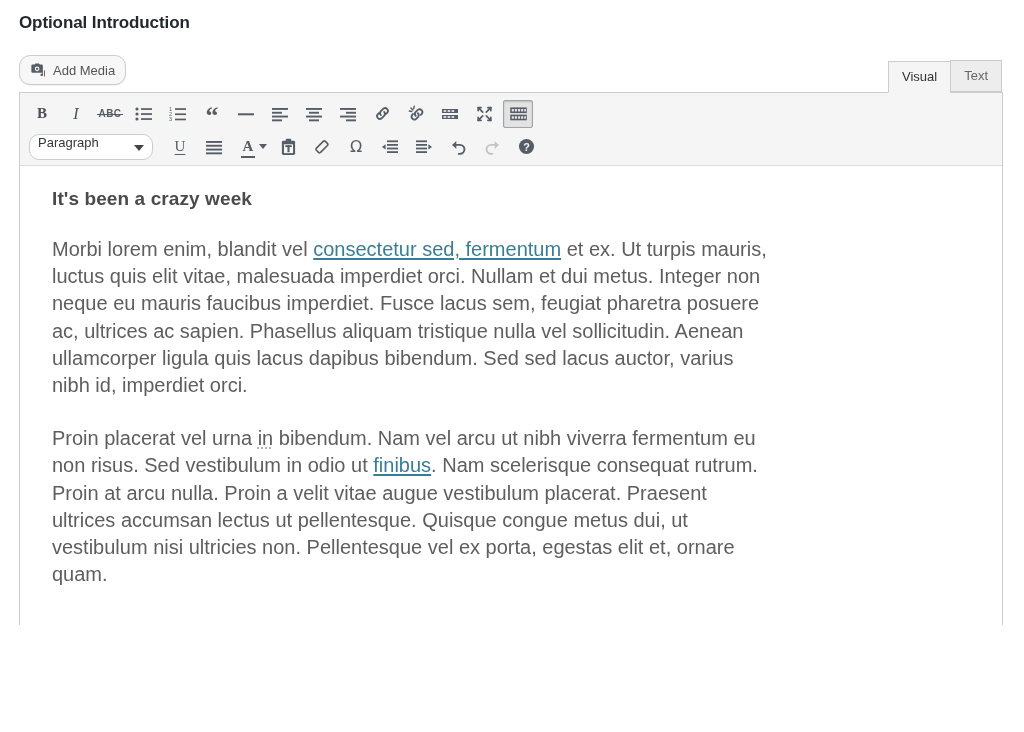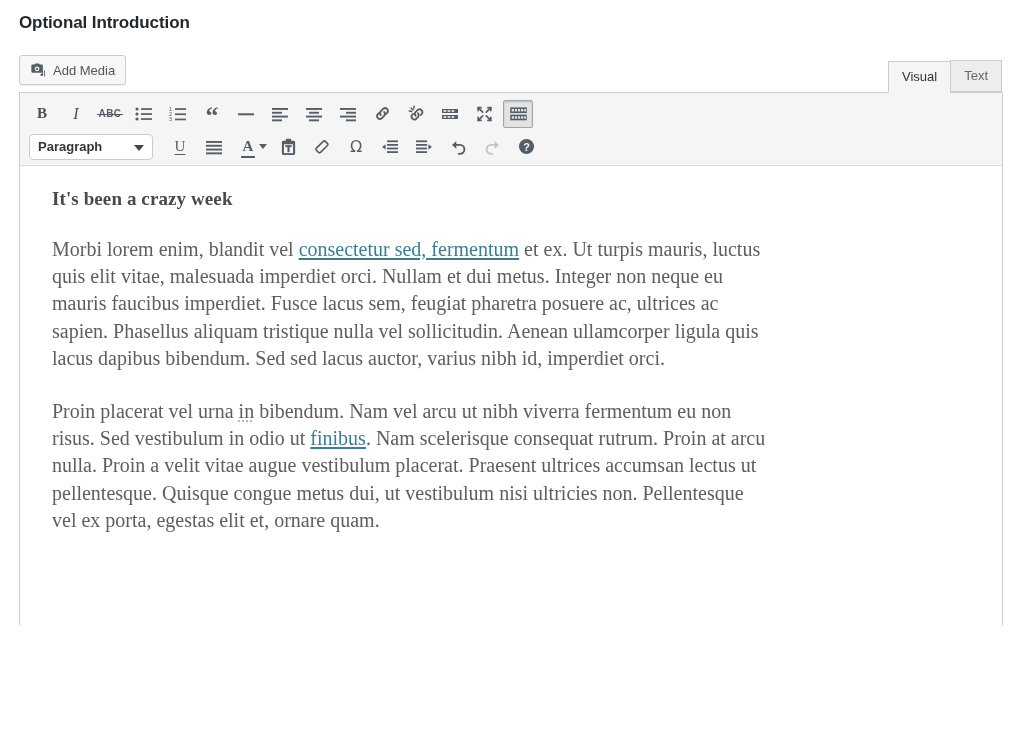--- a/index.html
+++ b/index.html
@@ -33,21 +33,21 @@
     left: 19px; top: 55px;
   }
   .add-media-btn {
     display: inline-flex;
     align-items: center;
     gap: 6px;
     height: 30px;
     padding: 0 10px 0 9px;
     background: #f7f7f7;
     border: 1px solid #ccc;
-    border-radius: 3px;
+    border-radius: 11px;
     box-shadow: 0 1px 0 rgba(0,0,0,0.06);
     font-size: 13px;
     color: #555;
     cursor: pointer;
     line-height: 1;
     white-space: nowrap;
   }
   .media-icon { display: inline-block; width: 18px; height: 18px; }
 
   
@@ -128,29 +128,28 @@
     font-family: "Liberation Serif", serif;
   }
   .tb-text.ital { font-style: italic; font-weight: normal; font-size: 16px; }
 
   
   .format-select {
     position: relative;
     width: 124px; height: 26px;
     background: #fff;
     border: 1px solid #ccc;
-    border-radius: 4px;
-    display: flex; align-items: center;
+    border-radius: 10px;
+    display: flex; align-items: flex-start;
     padding: 0 8px;
     font-size: 13px;
     color: #32373c;
     margin-right: 12px;
     margin-left: 2px;
     cursor: pointer;
-    font-weight: bold;
   }
   .format-select .caret {
     position: absolute; right: 8px; top: 50%;
     margin-top: -2px;
     width: 0; height: 0;
     border-left: 5px solid transparent;
     border-right: 5px solid transparent;
     border-top: 6px solid #444;
   }
   .color-caret {
@@ -162,21 +161,21 @@
     margin-right: 6px;
     cursor: pointer;
   }
 
   
   .content-area {
     flex: 1;
     background: #fff;
     padding: 22px 30px 10px 32px;
     overflow: hidden;
-    font-family: Liberation Serif, serif;
+    font-family: Liberation Sans, sans-serif;
   }
   .content-area h2 {
     margin: 0 0 26px 0;
     font-size: 19px;
     font-weight: bold;
     color: #4a4a4a;
     letter-spacing: 0.1px;
   }
   .content-area p {
     margin: 0 0 26px 0;

